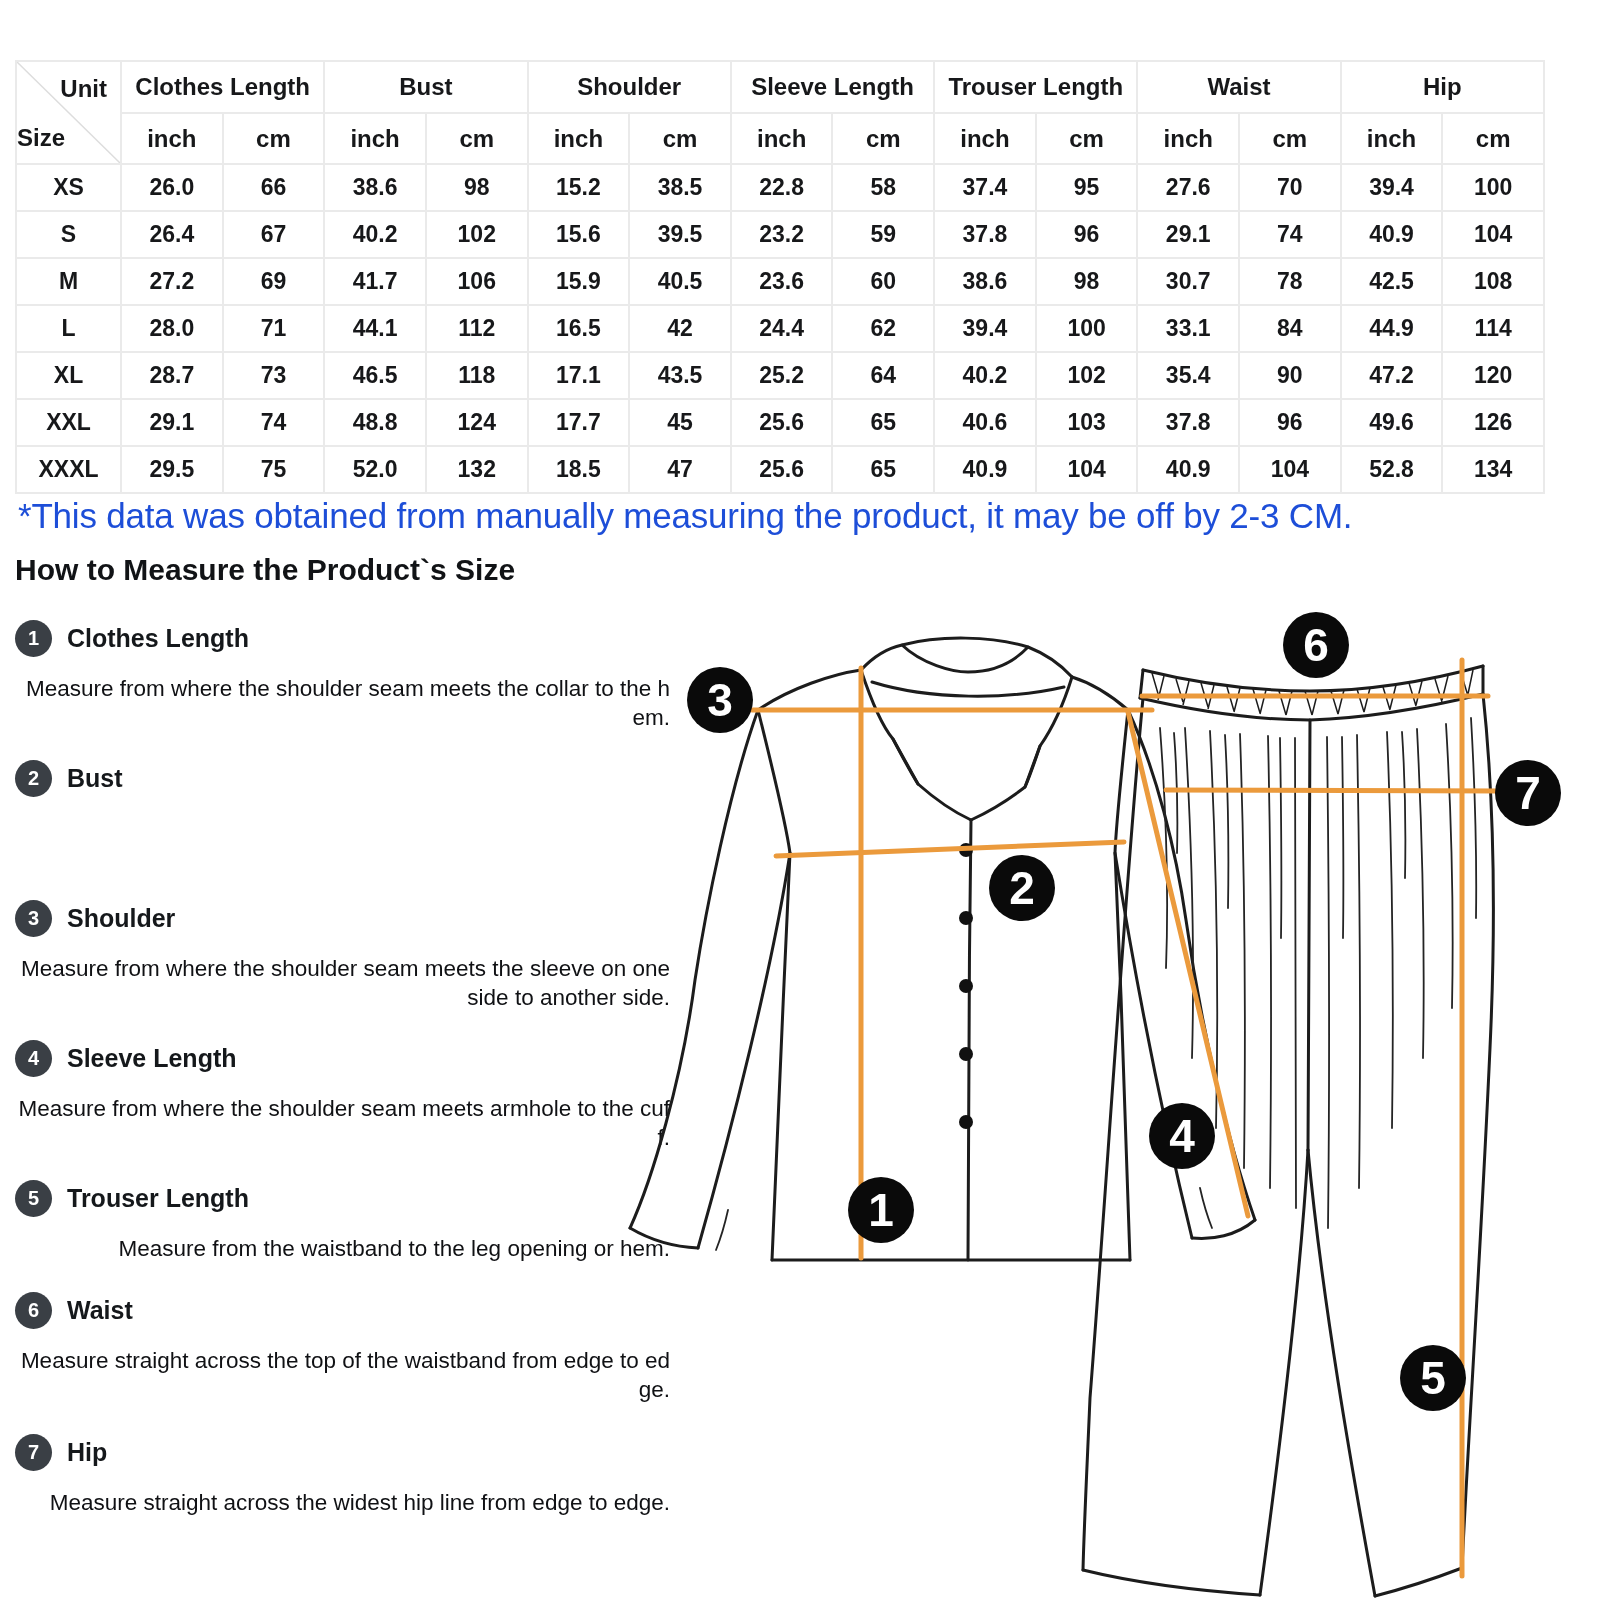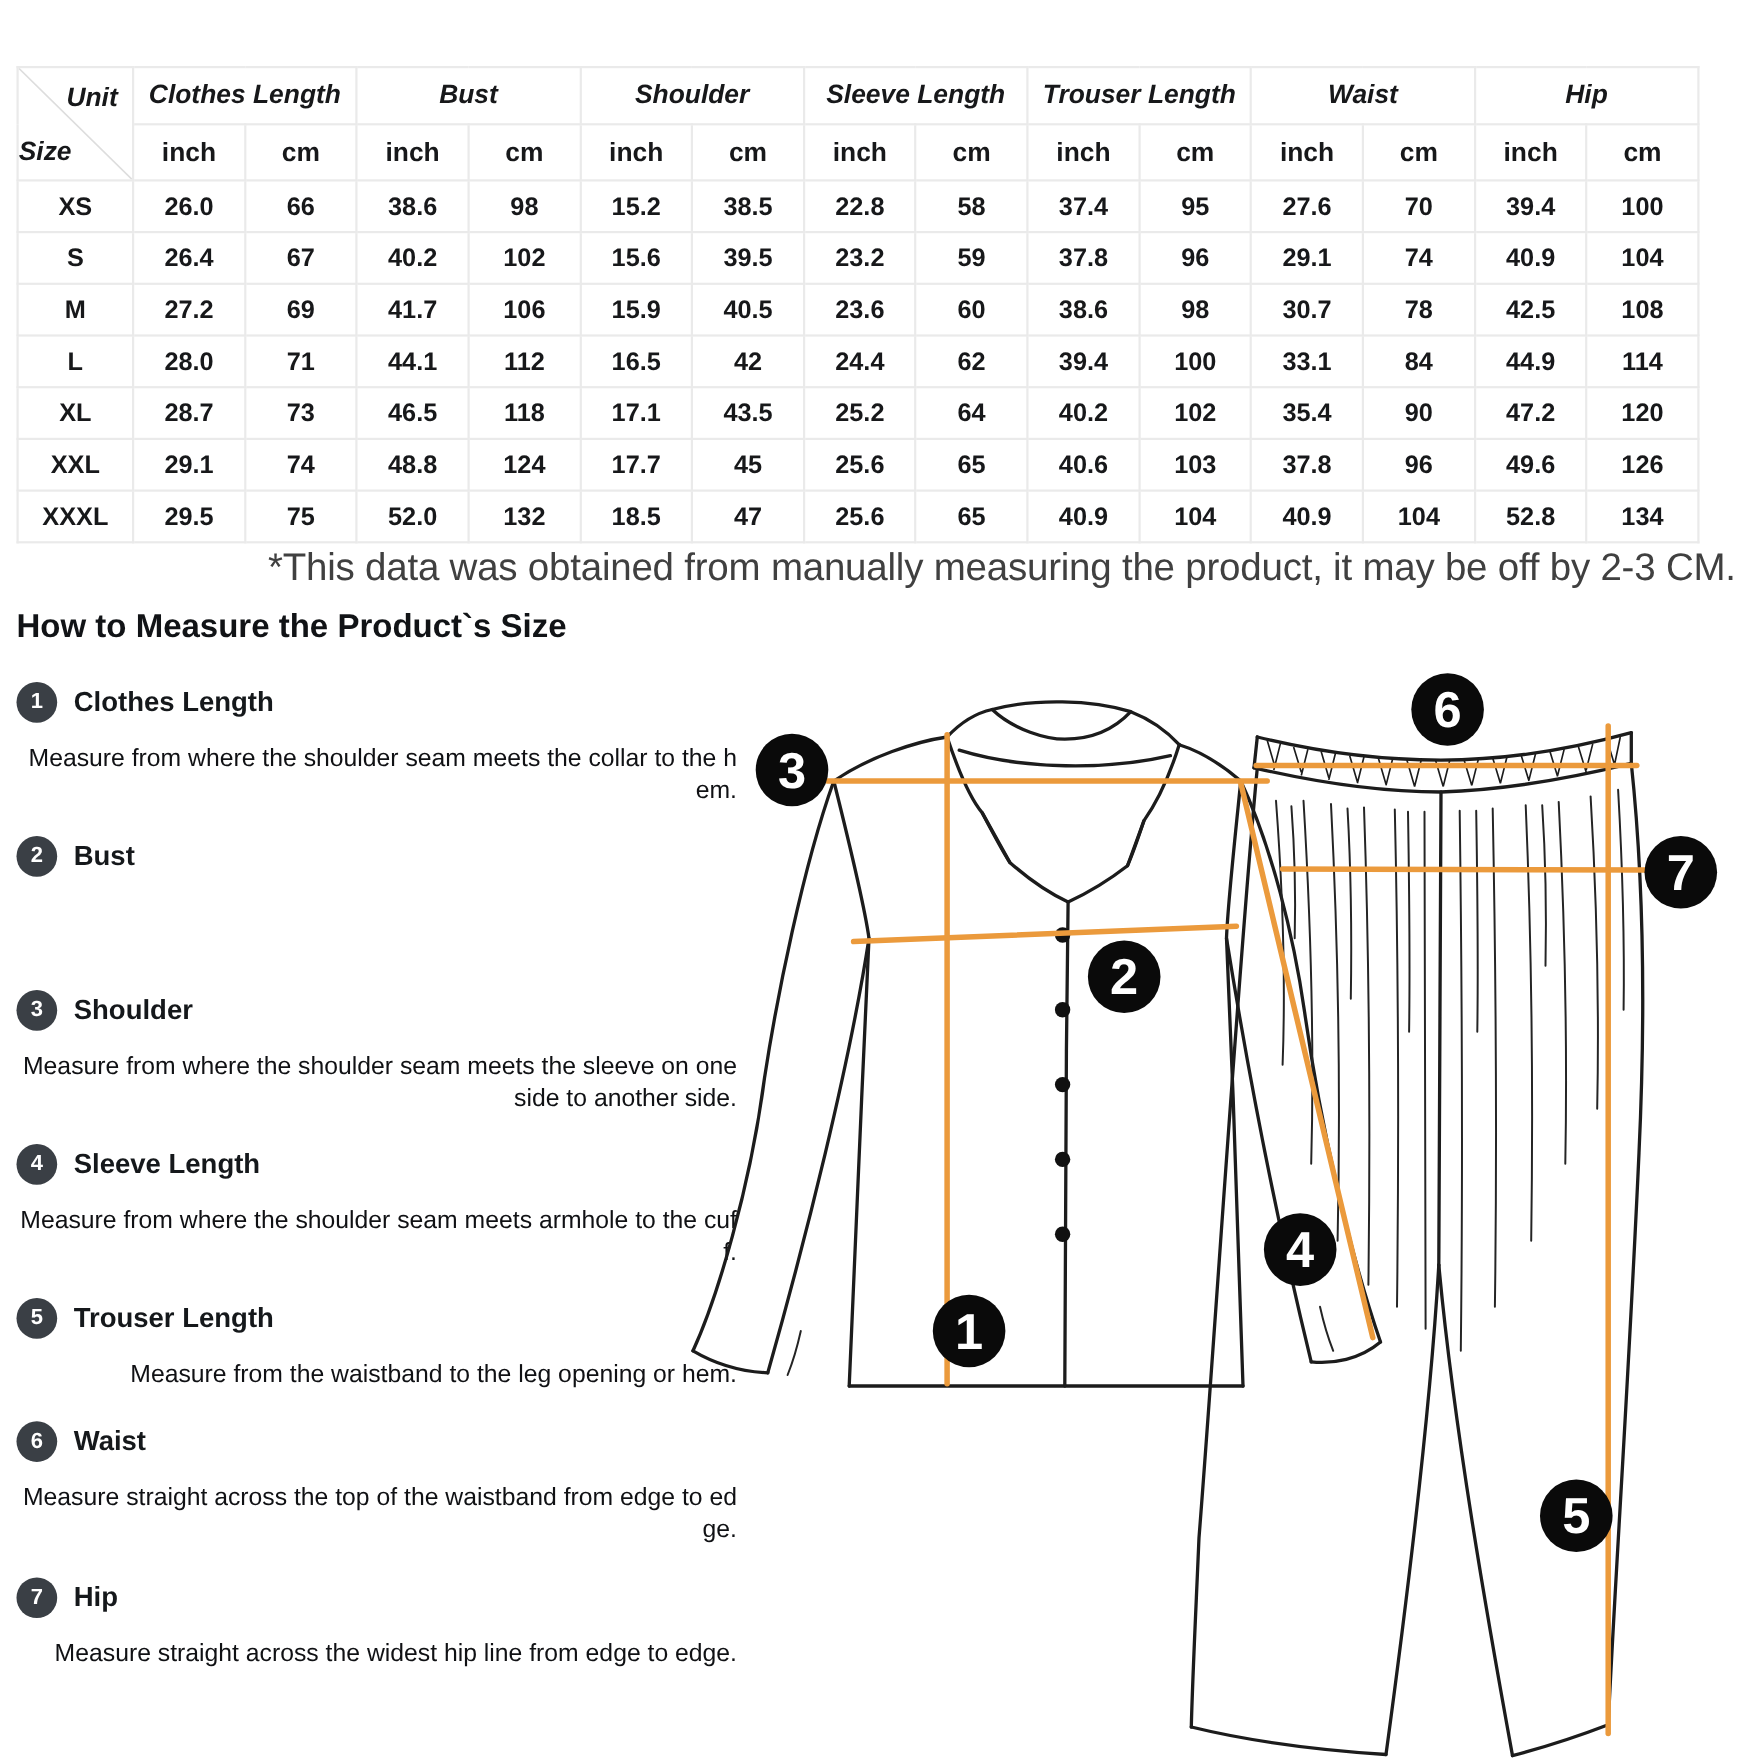--- a/index.html
+++ b/index.html
@@ -9,31 +9,31 @@
   }
   
   .size-table{
     position:absolute;left:15px;top:60px;width:1530px;
     border-collapse:collapse;table-layout:fixed;
   }
   .size-table th,.size-table td{
     border:2px solid #eaeaea;text-align:center;vertical-align:middle;
     font-weight:bold;color:#17181a;padding:0;
   }
-  .size-table .group-row th{height:50px;font-size:24px;font-style:italic;}
+  .size-table .group-row th{height:50px;font-size:24px;}
   .size-table .unit-row th{height:49px;font-size:24px;margin-top:40px;}
   .size-table tbody th,.size-table tbody td{height:45px;font-size:23px;}
   .corner{position:relative;}
   .corner svg{position:absolute;left:0;top:0;width:100%;height:100%;}
   .corner-unit{position:absolute;top:13px;right:13px;font-size:24px;}
   .corner-size{position:absolute;bottom:11px;left:0;font-size:24px;}
   
   .disclaimer{
     position:absolute;left:18px;top:496px;width:1560px;
-    font-size:35px;color:#404040;letter-spacing:-0.2px;text-align:right;
+    font-size:35px;color:#1d4ed8;letter-spacing:-0.2px;
   }
   .section-title{
     position:absolute;left:15px;top:553px;
     font-size:30px;font-weight:700;color:#111316;margin:0;
   }
   
   .mi{position:absolute;left:15px;width:655px;}
   .mi-head{display:flex;align-items:center;gap:15px;}
   .badge{
     width:37px;height:37px;border-radius:50%;background:#3a3f45;color:#fff;

